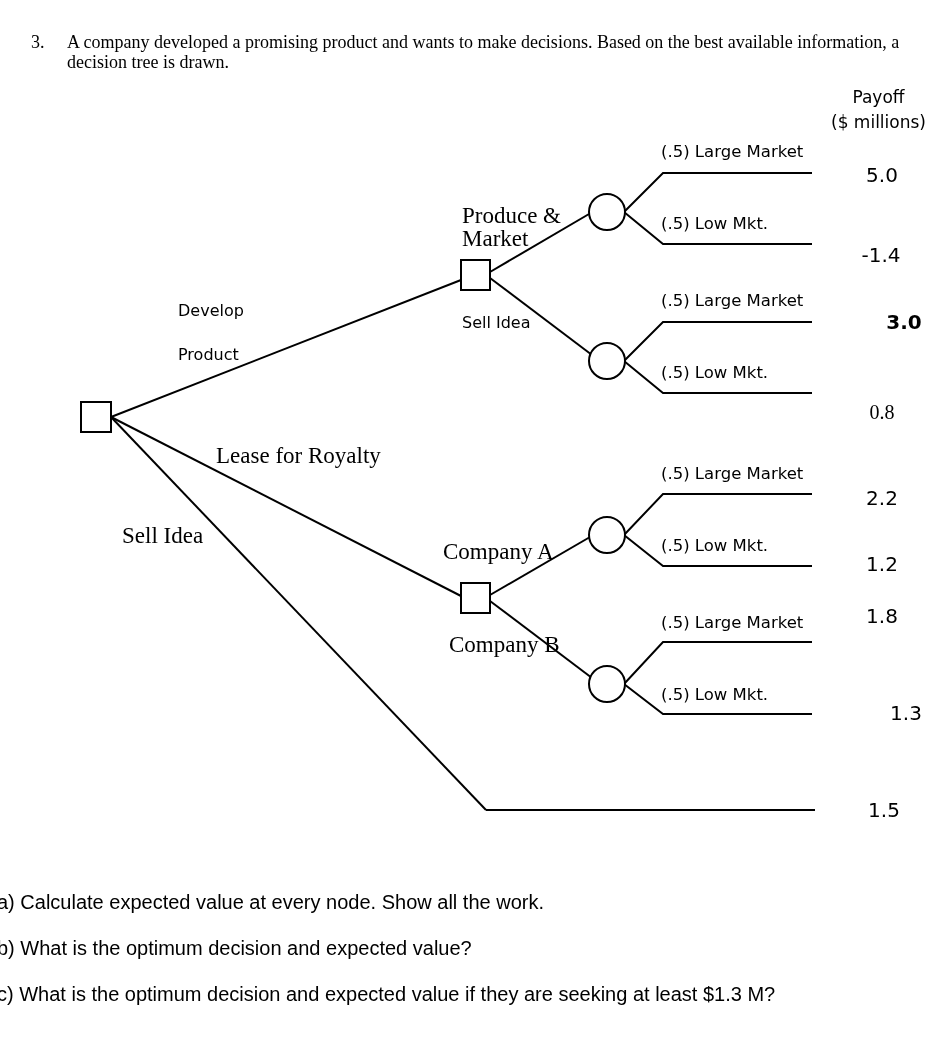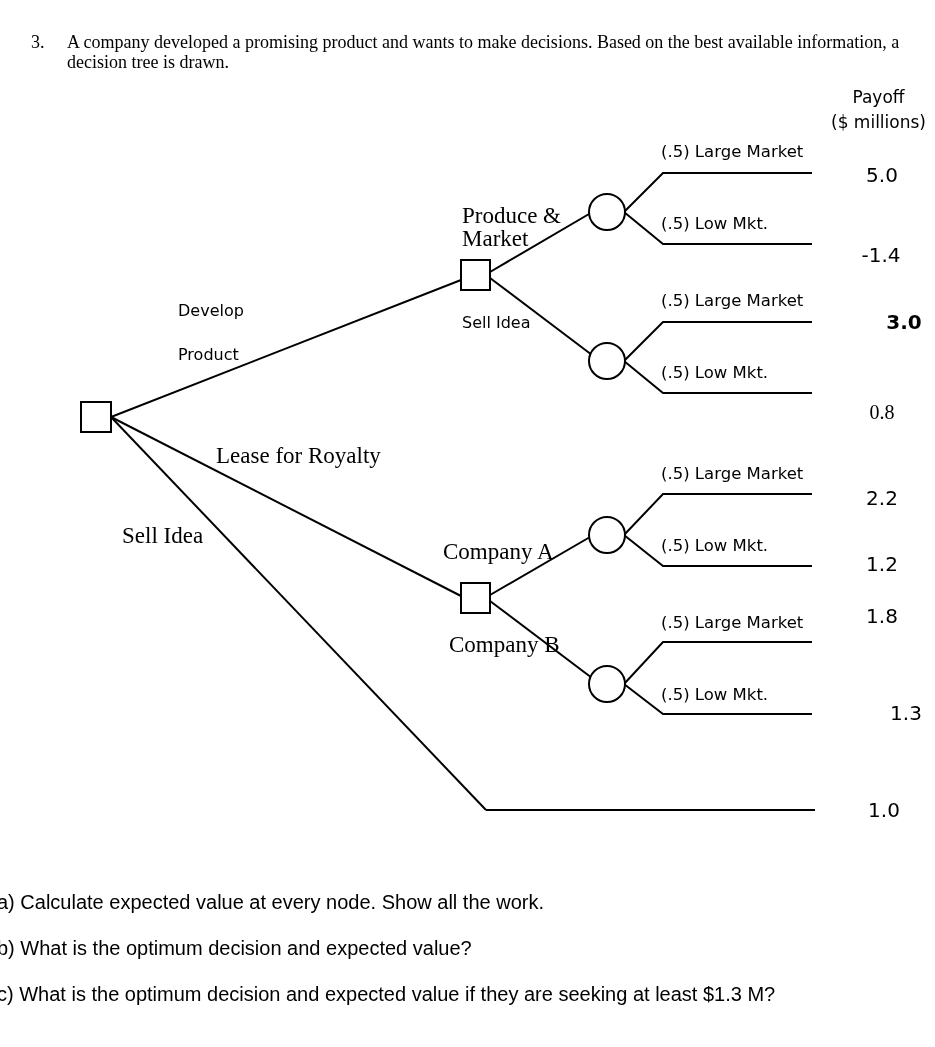--- a/index.html
+++ b/index.html
@@ -91,17 +91,17 @@
 <div class="abs sans prob-label" style="left:661px; top:685px;">(.5) Low Mkt.</div>
 
 <div class="abs sans payoff-value" style="left:862px; top:163px;">5.0</div>
 <div class="abs sans payoff-value payoff-bold" style="left:861px; top:243px;">-1.4</div>
 <div class="abs sans payoff-value" style="left:884px; top:310px;font-weight:bold;">3.0</div>
 <div class="abs sans payoff-value" style="left:862px; top:401px;font-family:Liberation Serif, serif;">0.8</div>
 <div class="abs sans payoff-value" style="left:862px; top:486px;">2.2</div>
 <div class="abs sans payoff-value" style="left:862px; top:552px;">1.2</div>
 <div class="abs sans payoff-value" style="left:862px; top:604px;">1.8</div>
 <div class="abs sans payoff-value" style="left:862px; top:701px;margin-left:24px;">1.3</div>
-<div class="abs sans payoff-value" style="left:864px; top:798px;">1.0</div>
+<div class="abs sans payoff-value" style="left:864px; top:798px;">1.5</div>
 
 <div class="abs arial sub-question" style="top:891px;">a) Calculate expected value at every node. Show all the work.</div>
 <div class="abs arial sub-question" style="top:937px;">b) What is the optimum decision and expected value?</div>
 <div class="abs arial sub-question" style="top:983px;">c) What is the optimum decision and expected value if they are seeking at least $1.3 M?</div>
 
 </body></html>

